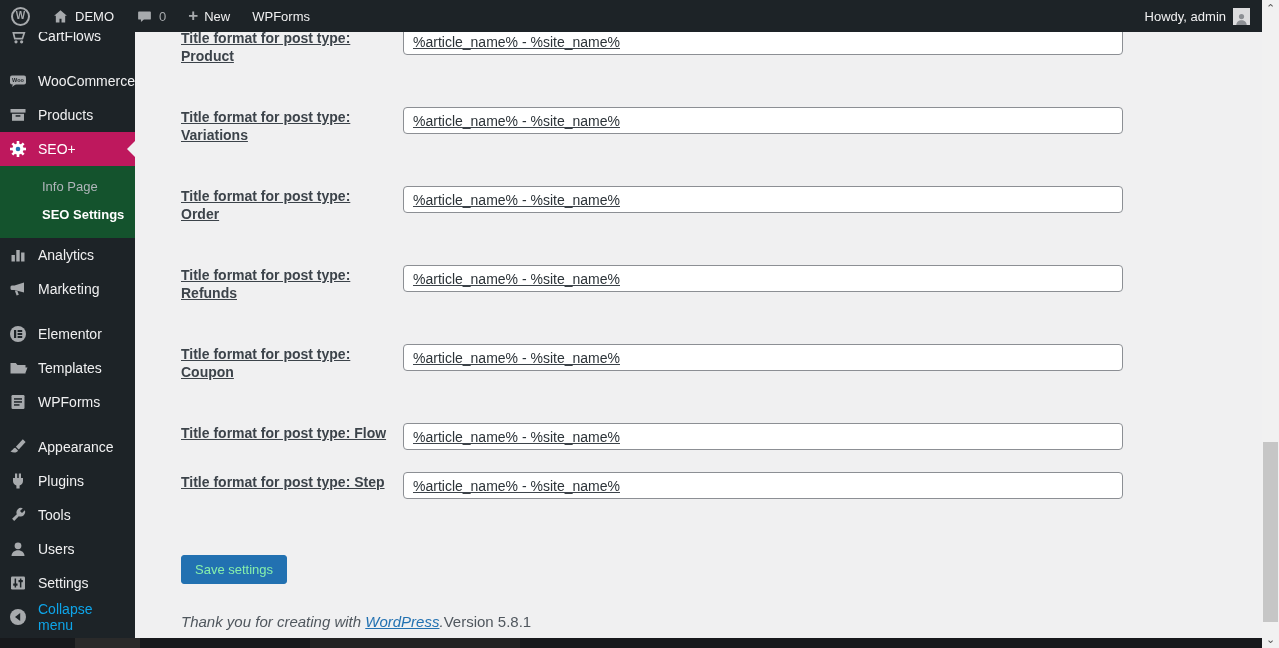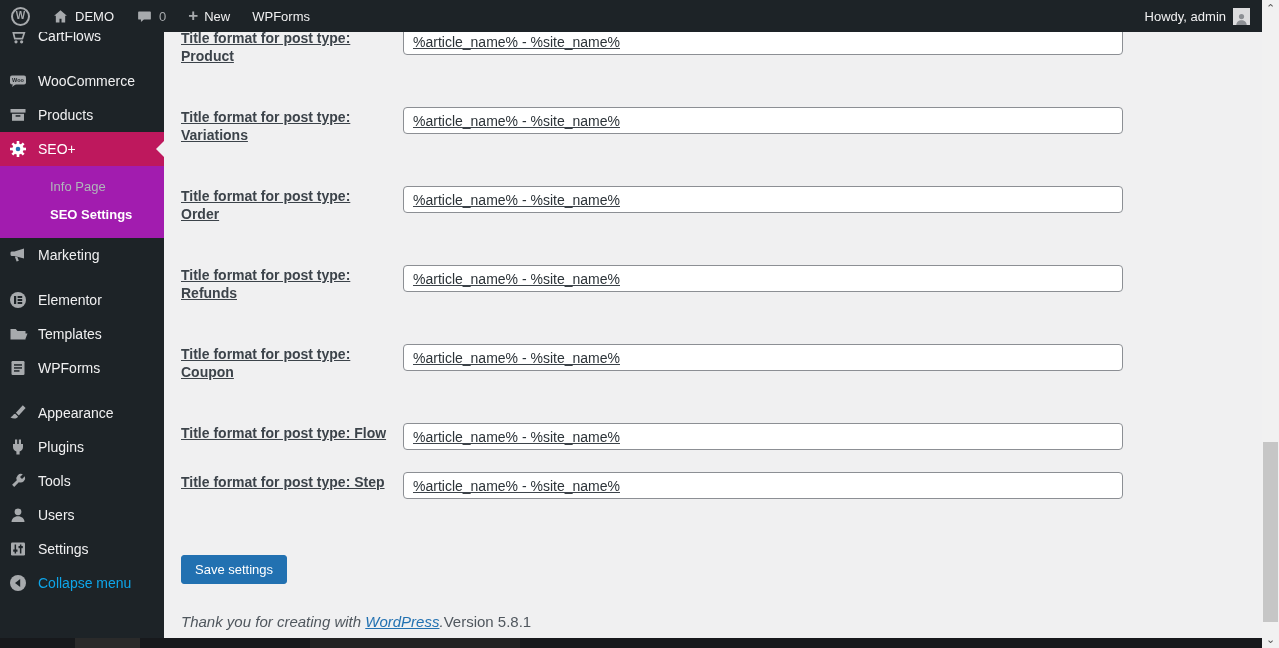--- a/index.html
+++ b/index.html
@@ -33,41 +33,41 @@
   .ab-count { color:#a7aaad; }
   .ab-plus { color:#a7aaad; font-size:17px; font-weight:bold; line-height:1; margin-top:-2px; }
   .avatar {
     width:17px; height:17px; background:#dcdcde;
     display:flex; align-items:flex-end; justify-content:center; overflow:hidden;
   }
   .avatar svg { width:13px; height:13px; }
 
   
   .sidebar {
-    position:absolute; top:0; left:0; width:164px; height:648px;
+    position:absolute; top:0; left:0; width:135px; height:648px;
     background:#1d2327; z-index:40; color:#f0f0f1;
   }
   .menu { padding-top:19px; }
   .menu-gap { height:11px; }
   .menu-item {
     height:34px; display:flex; align-items:center; padding:0 8px;
     font-size:14px; cursor:pointer; position:relative; color:#f0f0f1;
   }
   .menu-icon { width:20px; height:20px; margin-right:10px; color:#a7aaad; flex:0 0 auto; }
   .menu-icon svg { width:100%; height:100%; display:block; }
   .menu-item.active { background:#be185d; color:#fff; }
   .menu-item.active .menu-icon { color:#fff; }
   .menu-item.muted { color:#0ea5e9; }
   .menu-arrow {
     position:absolute; right:0; top:50%; transform:translateY(-50%);
     width:0; height:0;
     border-top:8px solid transparent; border-bottom:8px solid transparent;
     border-right:8px solid #f0f0f1;
   }
-  .submenu { background:#a21caf; padding:7px 0 9px 8px; }
+  .submenu { background:#14532d; padding:7px 0 9px 0; }
   .submenu-item {
     height:28px; line-height:28px; padding-left:42px;
     font-size:13px; color:#b0b5ba; cursor:pointer;
   }
   .submenu-item.current { color:#fff; font-weight:bold; }
 
   
   .content {
     position:absolute; left:160px; top:0; width:1102px; height:638px;
     background:#f0f0f1; padding:26px 0 0 21px; z-index:10;
@@ -78,21 +78,21 @@
     width:222px; flex:0 0 auto; font-size:14px; font-weight:bold;
     color:#3c434a; line-height:18px; padding-top:3px;
   }
   .lab-line { display:block; }
   .field-input {
     width:720px; height:27px; border:1px solid #8c8f94; border-radius:4px;
     background:#fff; padding:0 9px; font-size:14px; color:#2c3338;
     font-family:"Liberation Sans", sans-serif; margin-top:2px;
   }
   .save-btn {
-    display:inline-block; margin-top:36px; background:#2271b1; color:#ffffff;
+    display:inline-block; margin-top:36px; background:#2271b1; color:#86efac;
     border:1px solid #2271b1; border-radius:3px; padding:6px 13px;
     font-size:13px; font-family:"Liberation Sans", sans-serif; cursor:pointer;
   }
 
   
   .footer {
     position:absolute; left:21px; right:20px; bottom:8px;
     display:flex; justify-content:flex-start; align-items:flex-end;
     font-size:15px; color:#50575e;
   }
@@ -222,20 +222,32 @@
         <span class="menu-arrow"></span>
       </div>
       <div class="submenu">
         <div class="submenu-item">Info Page</div>
         <div class="submenu-item current">SEO Settings</div>
       </div>
       <div class="menu-item">
         <span class="menu-icon">
           <svg viewBox="0 0 20 20">
             <g fill="currentColor">
+              <rect x="3.5" y="10" width="3.4" height="6.5"></rect>
+              <rect x="8.3" y="5" width="3.4" height="11.5"></rect>
+              <rect x="13.1" y="7.5" width="3.4" height="9"></rect>
+            </g>
+          </svg>
+        </span>
+        <span class="menu-label">Analytics</span>
+      </div>
+      <div class="menu-item">
+        <span class="menu-icon">
+          <svg viewBox="0 0 20 20">
+            <g fill="currentColor">
               <path d="M16 3.5v10l-9.5-2.6H4a1.5 1.5 0 0 1-1.5-1.5V8A1.5 1.5 0 0 1 4 6.4h2.5z"></path>
               <path d="M6.8 11.5l1.8 5 2.2-.8-1.5-4z"></path>
             </g>
           </svg>
         </span>
         <span class="menu-label">Marketing</span>
       </div>
       <div class="menu-gap"></div>
       <div class="menu-item">
         <span class="menu-icon">

